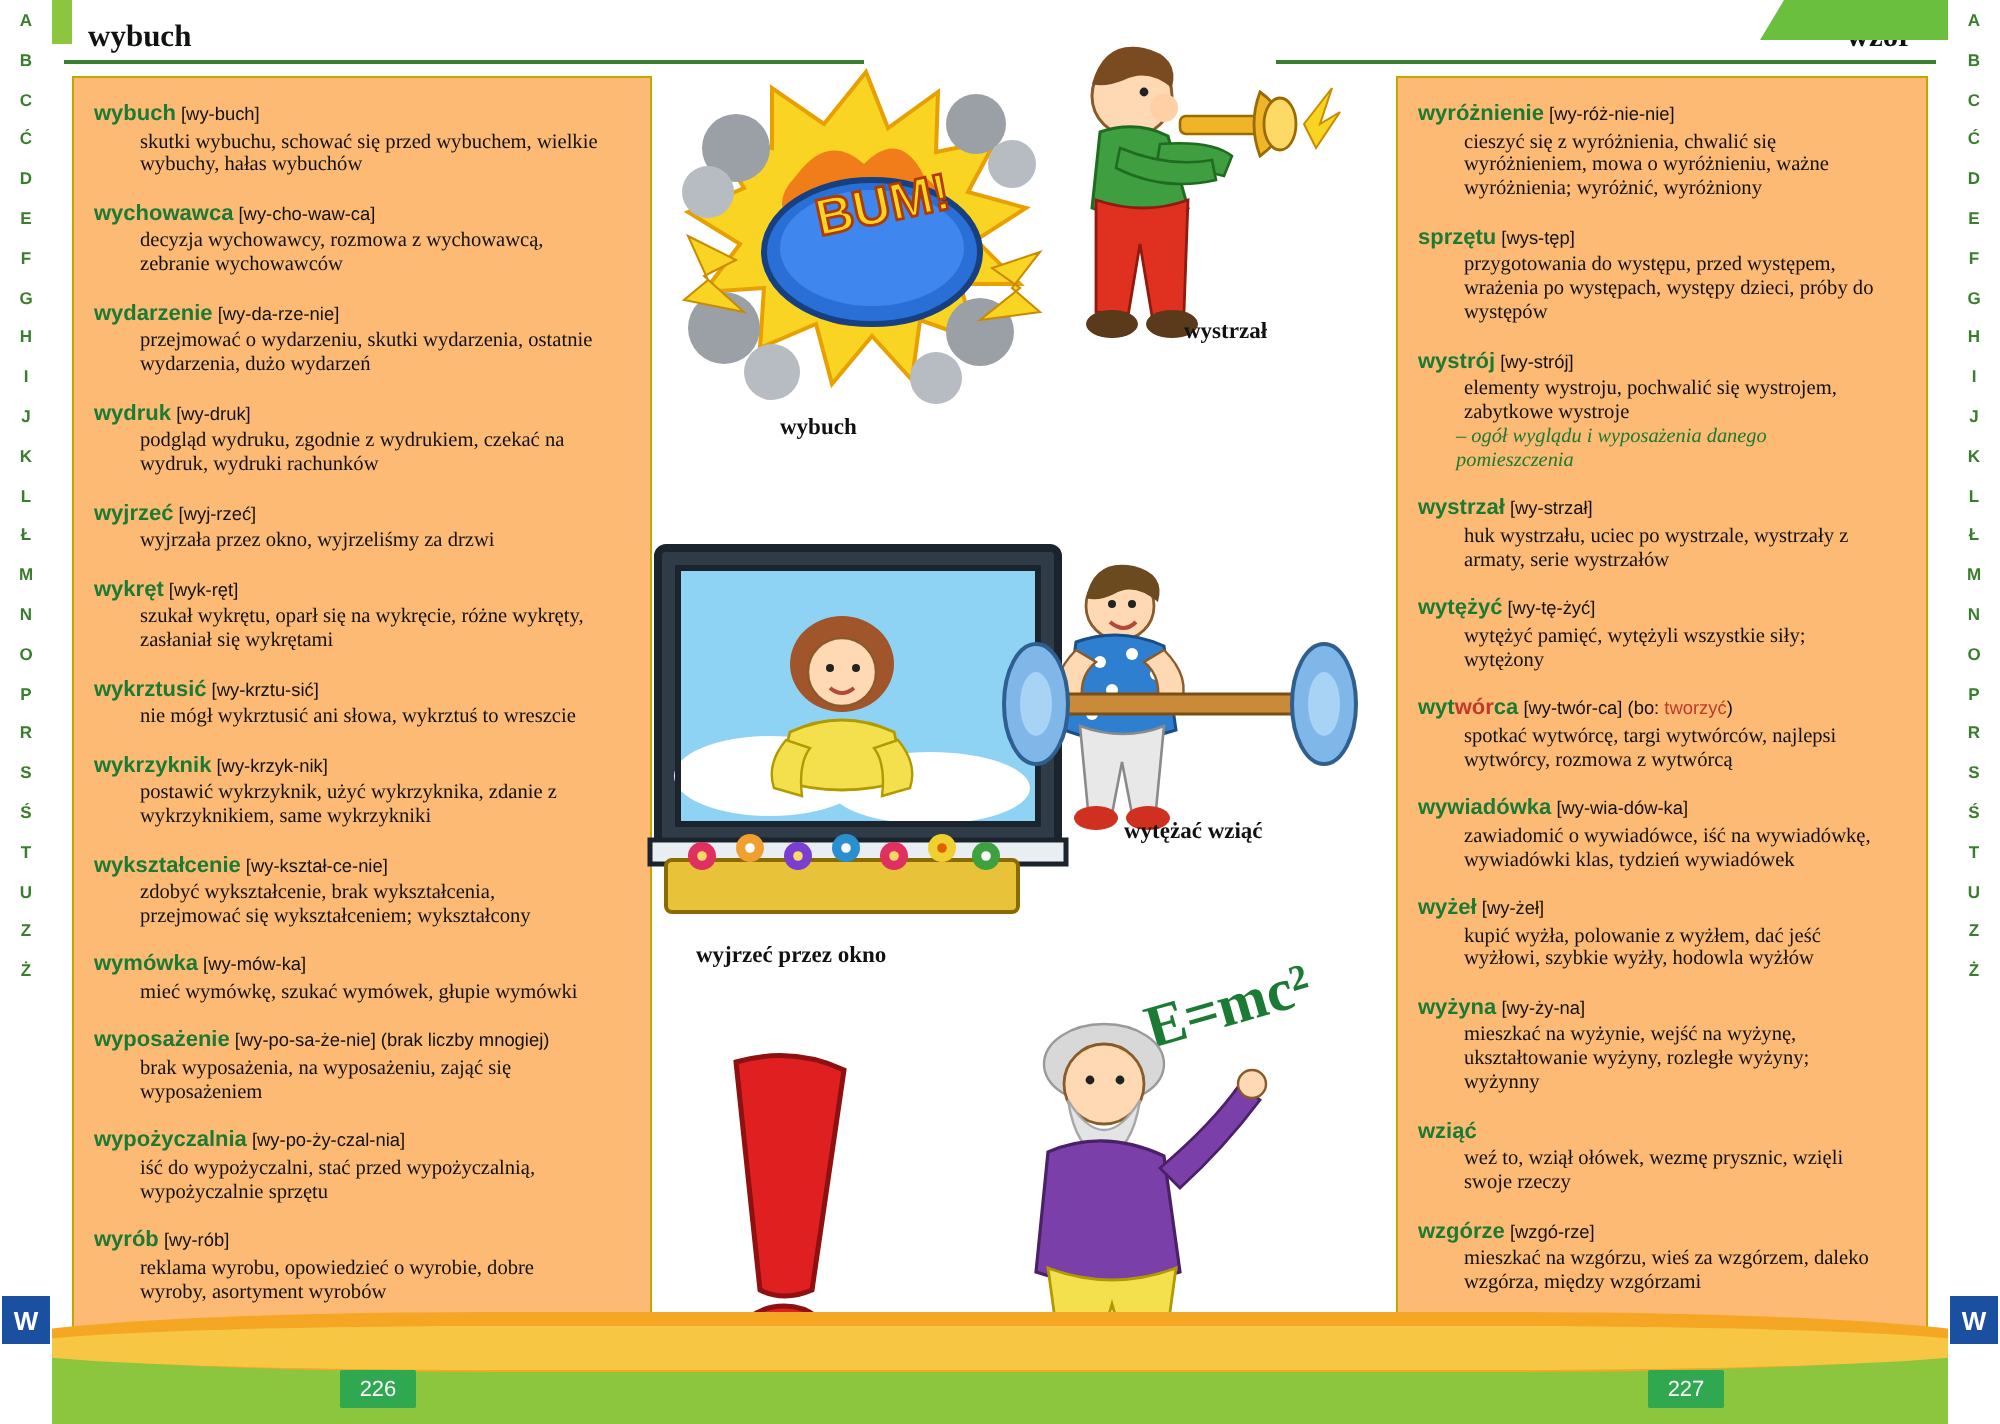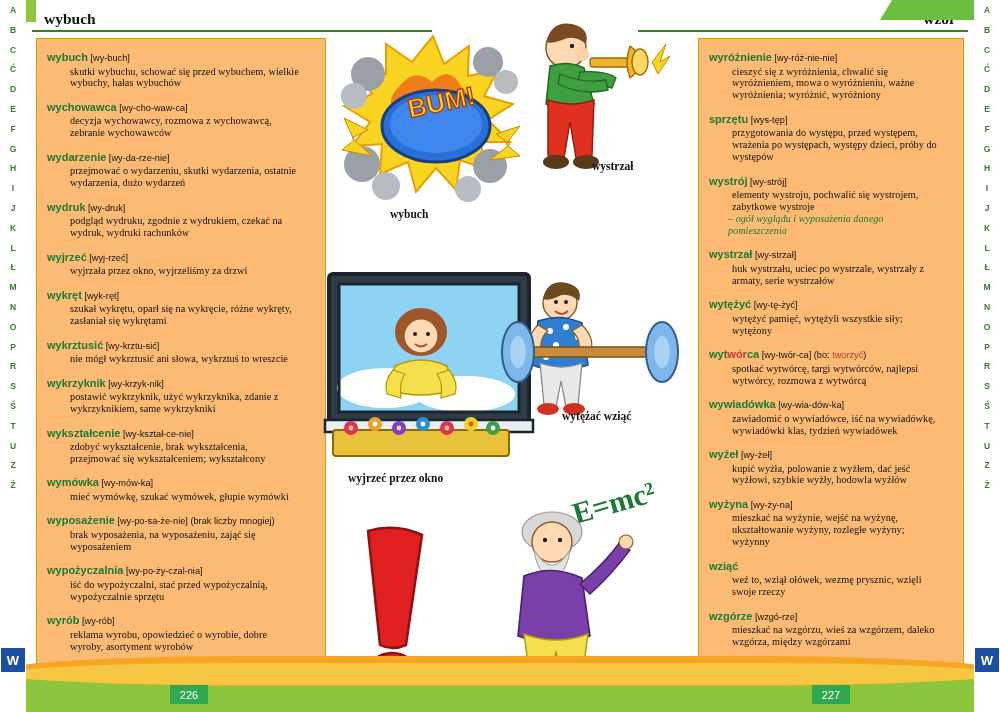--- a/index.html
+++ b/index.html
@@ -85,21 +85,21 @@
   }
 
   .page-num {
     position:absolute; bottom:8px; width:38px; height:19px;
     background:#2fa84f; color:#fff;
     font-family:"Liberation Sans", sans-serif; font-size:11px;
     display:flex; align-items:center; justify-content:center;
     z-index:9; border-radius:1px;
   }
   .page-num.left { left:138px;margin-left:32px; }
-  .page-num.right { right:150px; }
+  .page-num.right { right:138px; }
 
   
   .entry-box {
     position:absolute; background:#fdba74; border:1.6px solid #c8a400;
     padding:8px 26px 8px 10px;
   }
   .entry-box.left { left:36px; top:38px; width:290px; height:630px; }
   .entry-box.right { right:36px; top:38px; width:266px; height:630px; }
 
   .entry { margin-bottom:7.5px; line-height:1.16; }

